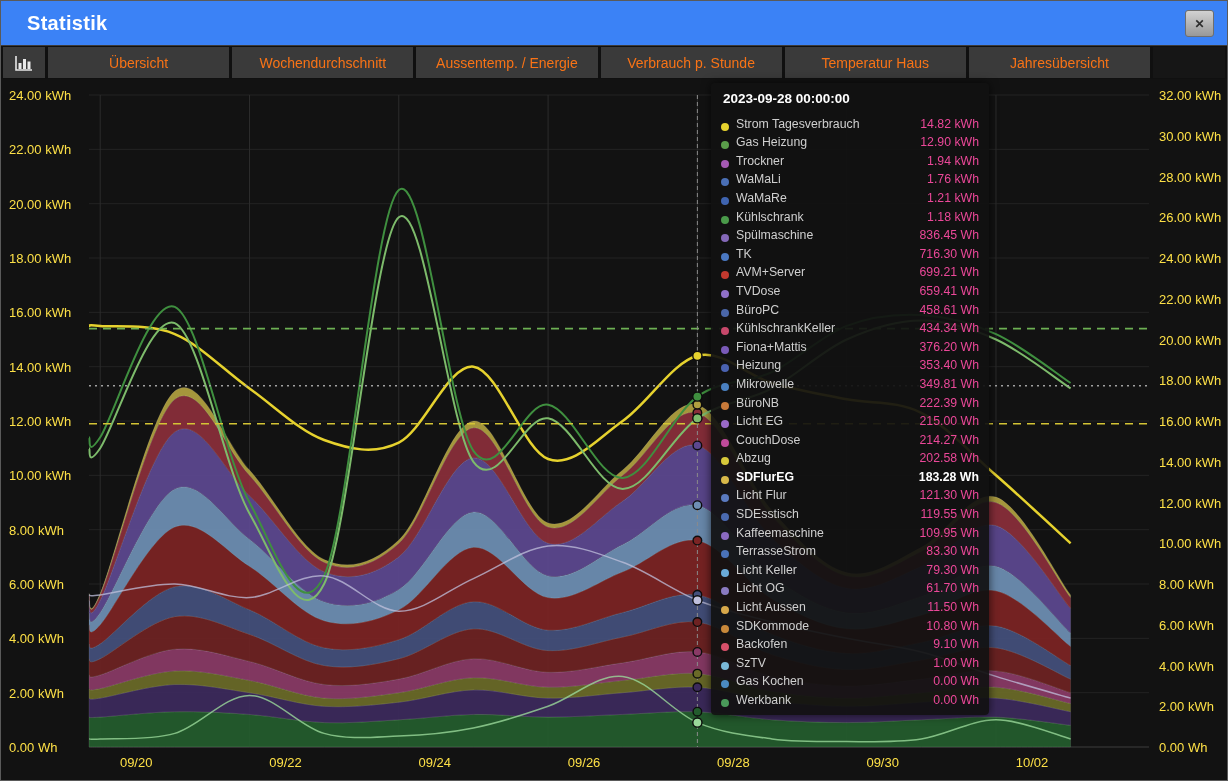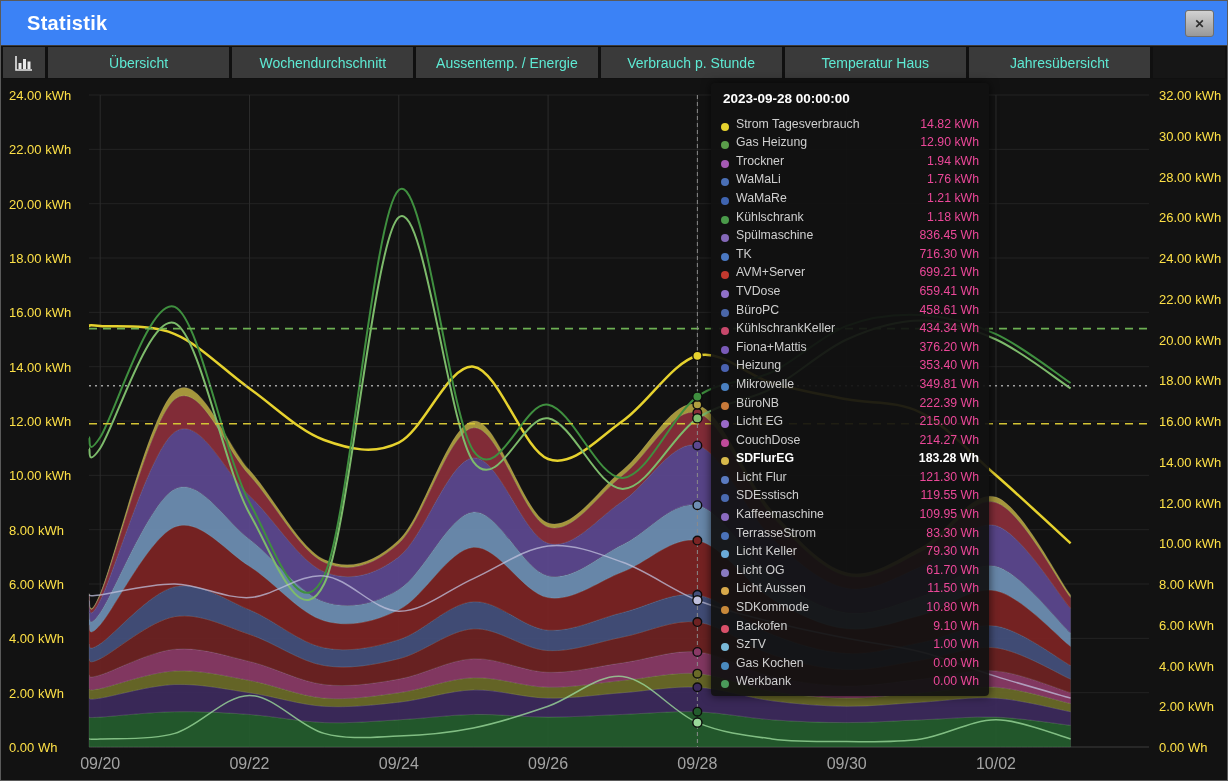--- a/index.html
+++ b/index.html
@@ -2,25 +2,25 @@
 <html><head>
 <meta charset="utf-8">
 <style>
   html,body{margin:0;padding:0;background:#000;font-family:"Liberation Sans",sans-serif;}
   .window{position:relative;width:1228px;height:781px;box-sizing:border-box;background:#0e0e0e;border:1px solid #5a5a5a;overflow:hidden;}
   .titlebar{position:relative;height:44px;background:#3b82f6;border-bottom:1px solid #3c3c3c;display:flex;align-items:center;}
   .title{color:#ffffff;font-size:20px;font-weight:bold;padding-left:26px;letter-spacing:.3px;}
   .close-btn{position:absolute;right:13px;top:9px;width:27px;height:25px;background:linear-gradient(#d2d2d2,#989898);border:1px solid #6e6e6e;border-radius:3px;color:#2d2d2d;font-size:12px;font-weight:bold;display:flex;align-items:center;justify-content:center;cursor:pointer;}
   .tabbar{display:flex;gap:3px;height:31px;background:#101010;padding:1px 2px;}
   .tab-icon-cell{flex:0 0 42px;background:#3a3a3a;display:flex;align-items:center;justify-content:center;cursor:pointer;}
-  .tab{flex:1;background:#3a3a3a;color:#5eead4;font-size:14px;display:flex;align-items:center;justify-content:center;cursor:pointer;white-space:nowrap;}
+  .tab{flex:1;background:#3a3a3a;color:#f97316;font-size:14px;display:flex;align-items:center;justify-content:center;cursor:pointer;white-space:nowrap;}
   .tab-spacer{flex:0 0 72px;background:#161616;}
   .chart-region{position:relative;height:701px;background:#121212;}
   .axis-label{position:absolute;color:#fde047;font-size:13px;transform:translateY(-50%);white-space:nowrap;}
-  .x-label{position:absolute;color:#a3a3a3;font-size:16px;top:676px;transform:translateX(-50%);white-space:nowrap;}
+  .x-label{position:absolute;color:#fde047;font-size:13px;top:676px;transform:translateX(-50%);white-space:nowrap;margin-left:36px;}
   .tooltip{position:absolute;left:710px;top:4px;width:258px;background:rgba(17,17,17,0.93);border-radius:4px;padding:8px 10px;box-shadow:0 0 10px rgba(0,0,0,.65);z-index:5;}
   .tt-header{color:#fff;font-weight:bold;font-size:13.5px;padding:0 0 6px 2px;}
   .tt-row{display:flex;align-items:flex-end;height:18.6px;font-size:12.3px;color:#cfcfcf;}
   .tt-row.bold{color:#ffffff;font-weight:bold;}
   .tt-dot{width:8px;height:8px;border-radius:50%;margin-right:7px;flex:0 0 8px;}
   .tt-name{flex:1;white-space:nowrap;overflow:hidden;}
   .tt-value{margin-left:8px;color:#ec4899;white-space:nowrap;}
   .tt-row.bold .tt-value{color:#ffffff;}
 </style>
 </head>
@@ -139,20 +139,25 @@
           </div>
           <div class="tt-row">
             <span class="tt-dot" style="background: rgb(154, 106, 200);"></span>
             <span class="tt-name">Licht EG</span>
             <span class="tt-value">215.00 Wh</span>
           </div>
           <div class="tt-row">
             <span class="tt-dot" style="background: rgb(192, 74, 154);"></span>
             <span class="tt-name">CouchDose</span>
             <span class="tt-value">214.27 Wh</span>
+          </div>
+          <div class="tt-row">
+            <span class="tt-dot" style="background: rgb(216, 200, 58);"></span>
+            <span class="tt-name">Abzug</span>
+            <span class="tt-value">202.58 Wh</span>
           </div>
           <div class="tt-row bold">
             <span class="tt-dot" style="background: rgb(216, 184, 74);"></span>
             <span class="tt-name">SDFlurEG</span>
             <span class="tt-value">183.28 Wh</span>
           </div>
           <div class="tt-row">
             <span class="tt-dot" style="background: rgb(90, 122, 192);"></span>
             <span class="tt-name">Licht Flur</span>
             <span class="tt-value">121.30 Wh</span>

